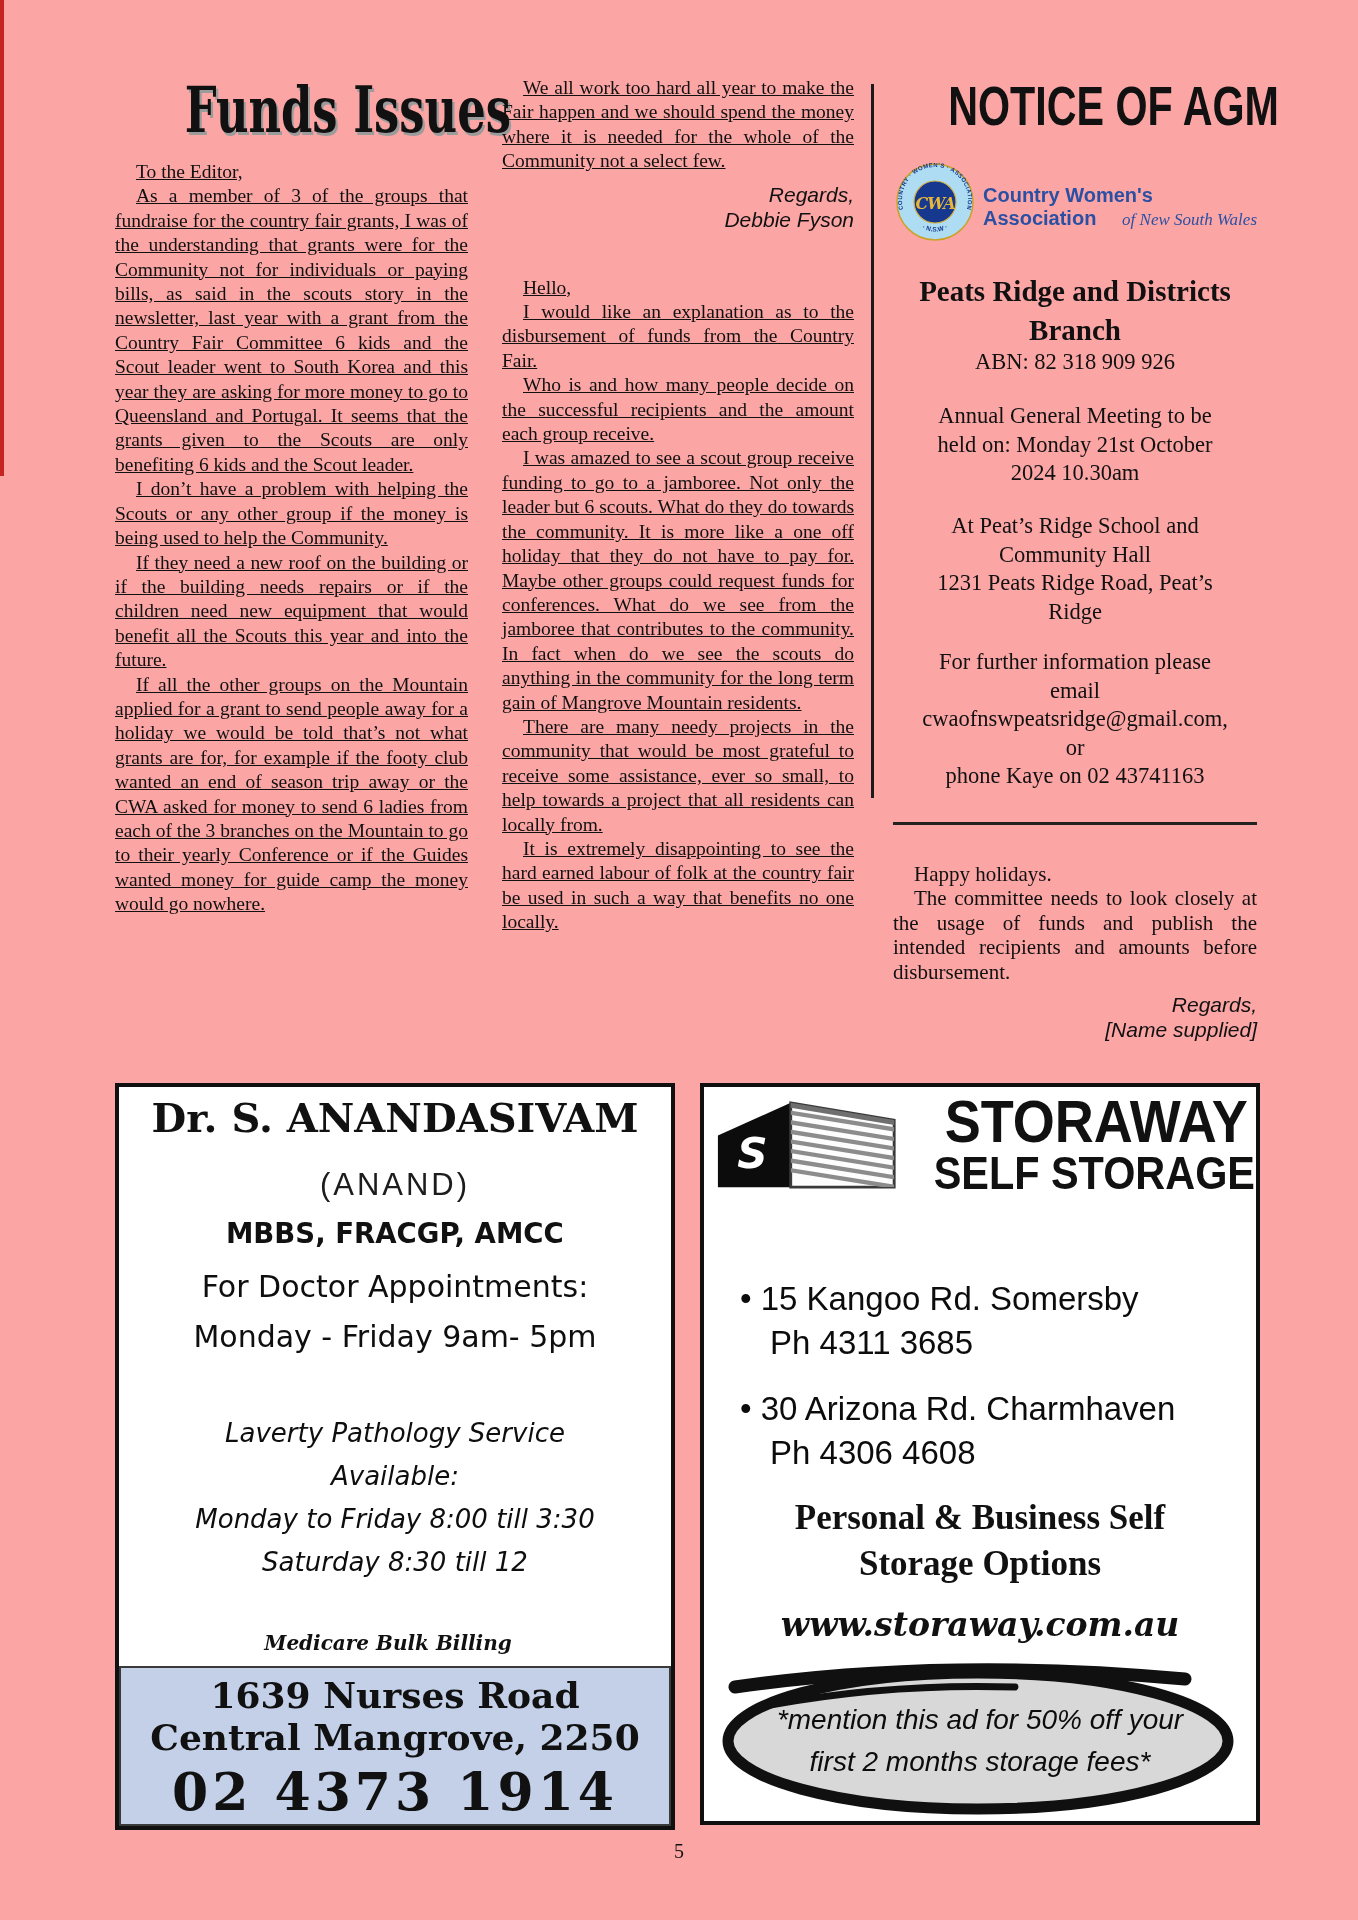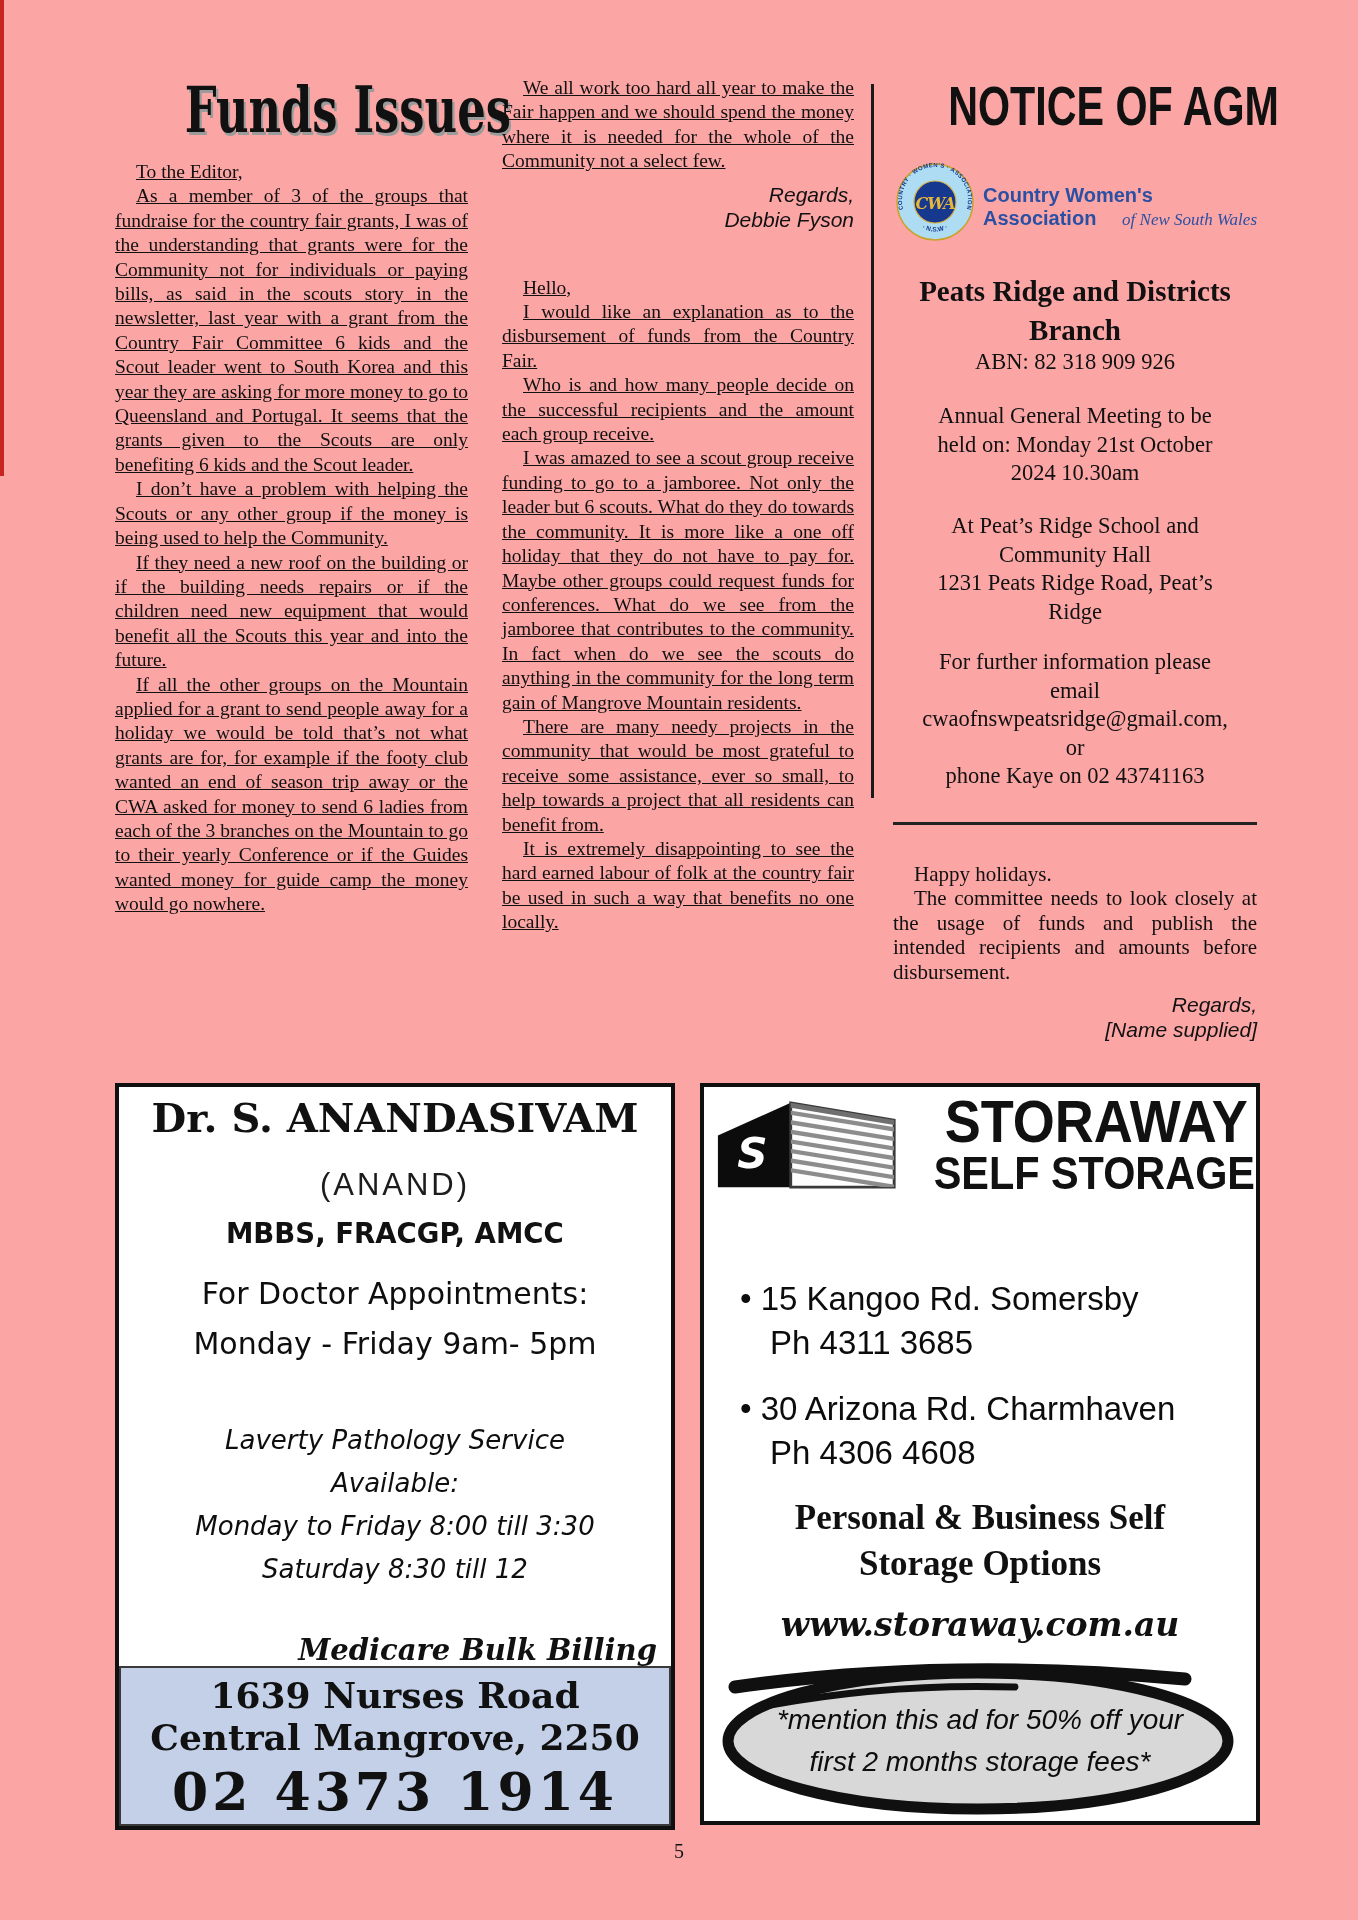--- a/index.html
+++ b/index.html
@@ -53,25 +53,25 @@
 
   
   .adbox{border:4px solid #101010;background:#fff;}
   #ad-doctor{left:115px;top:1083px;width:552px;height:739px;}
   #ad-doctor .c{text-align:center;}
   #dr-name{margin-top:10px;font-family:"DejaVu Serif",serif;font-weight:bold;font-size:40px;line-height:42px;}
   #dr-alias{margin-top:28px;font-family:"Liberation Sans",sans-serif;font-size:31px;line-height:36px;letter-spacing:3px;color:#1c1c1c;}
   #dr-quals{margin-top:12px;font-family:"DejaVu Sans",sans-serif;font-weight:bold;font-size:29px;line-height:36px;}
   #dr-quals .squeeze{display:inline-block;transform:scaleX(.95);transform-origin:center;}
   .dr-appt{font-family:"DejaVu Sans",sans-serif;font-size:30px;line-height:38px;color:#0e0e0e;}
-  #dr-appt1{margin-top:24px;}
+  #dr-appt1{margin-top:17px;}
   #dr-appt2{margin-top:12px;}
   #dr-path{margin-top:56px;font-family:"DejaVu Sans",sans-serif;font-style:italic;font-size:26px;line-height:43px;color:#0e0e0e;}
-  #dr-medicare{margin-top:40px;text-align:right;padding-right:14px;
-    font-family:"DejaVu Serif",serif;font-weight:bold;font-style:italic;font-size:29px;line-height:38px;}
+  #dr-medicare{margin-top:40px;text-align:center;padding-right:14px;
+    font-family:"DejaVu Serif",serif;font-weight:bold;font-style:italic;font-size:20px;line-height:38px;}
   #dr-band{position:absolute;left:0;bottom:0;width:548px;height:156px;background:#c3d0e8;
     border:2px solid #3a3a3a;text-align:center;font-family:"DejaVu Serif",serif;font-weight:bold;}
   #dr-band .l1{margin-top:8px;font-size:36px;line-height:38px;}
   #dr-band .l2{margin-top:4px;font-size:36px;line-height:38px;}
   #dr-band .ph{margin-top:10px;font-size:52px;line-height:52px;letter-spacing:4px;}
 
   #ad-storaway{left:700px;top:1083px;width:552px;height:734px;}
   #sw-logo{position:absolute;left:12px;top:10px;width:182px;height:96px;}
   #sw-brand{position:absolute;right:8px;top:4px;width:350px;text-align:right;
     font-family:"Liberation Sans",sans-serif;font-weight:bold;white-space:nowrap;}
@@ -112,21 +112,21 @@
   <div class="abs bodycol" id="col2">
     <p>We all work too hard all year to make the Fair happen and we should spend the money where it is needed for the whole of the Community not a select few.</p>
     <div class="sig">
       <div>Regards,</div>
       <div>Debbie Fyson</div>
     </div>
     <p class="after-sig">Hello,</p>
     <p>I would like an explanation as to the disbursement of funds from the Country Fair.</p>
     <p>Who is and how many people decide on the successful recipients and the amount each group receive.</p>
     <p>I was amazed to see a scout group receive funding to go to a jamboree. Not only the leader but 6 scouts.  What do they do towards the community. It is more like a one off holiday that they do not have to pay for.   Maybe other groups could request funds for conferences.  What do we see from the jamboree that contributes to the community.  In fact when do we see the scouts do anything in the community for the long term gain of Mangrove Mountain residents.</p>
-    <p>There are many needy projects in the community that would be most grateful to receive some assistance, ever so small, to help towards a project that all residents can benefit from.</p>
+    <p>There are many needy projects in the community that would be most grateful to receive some assistance, ever so small, to help towards a project that all residents can locally from.</p>
     <p>It is extremely disappointing to see the hard earned labour of folk at the country fair be used in such a way that benefits no one locally.</p>
   </div>
 
   <div class="abs" id="col-divider"></div>
 
   <div class="abs" id="agm" style="height:1060px;">
     <div id="agm-title">
       <span class="squeeze">NOTICE OF AGM</span>
     </div>
 

